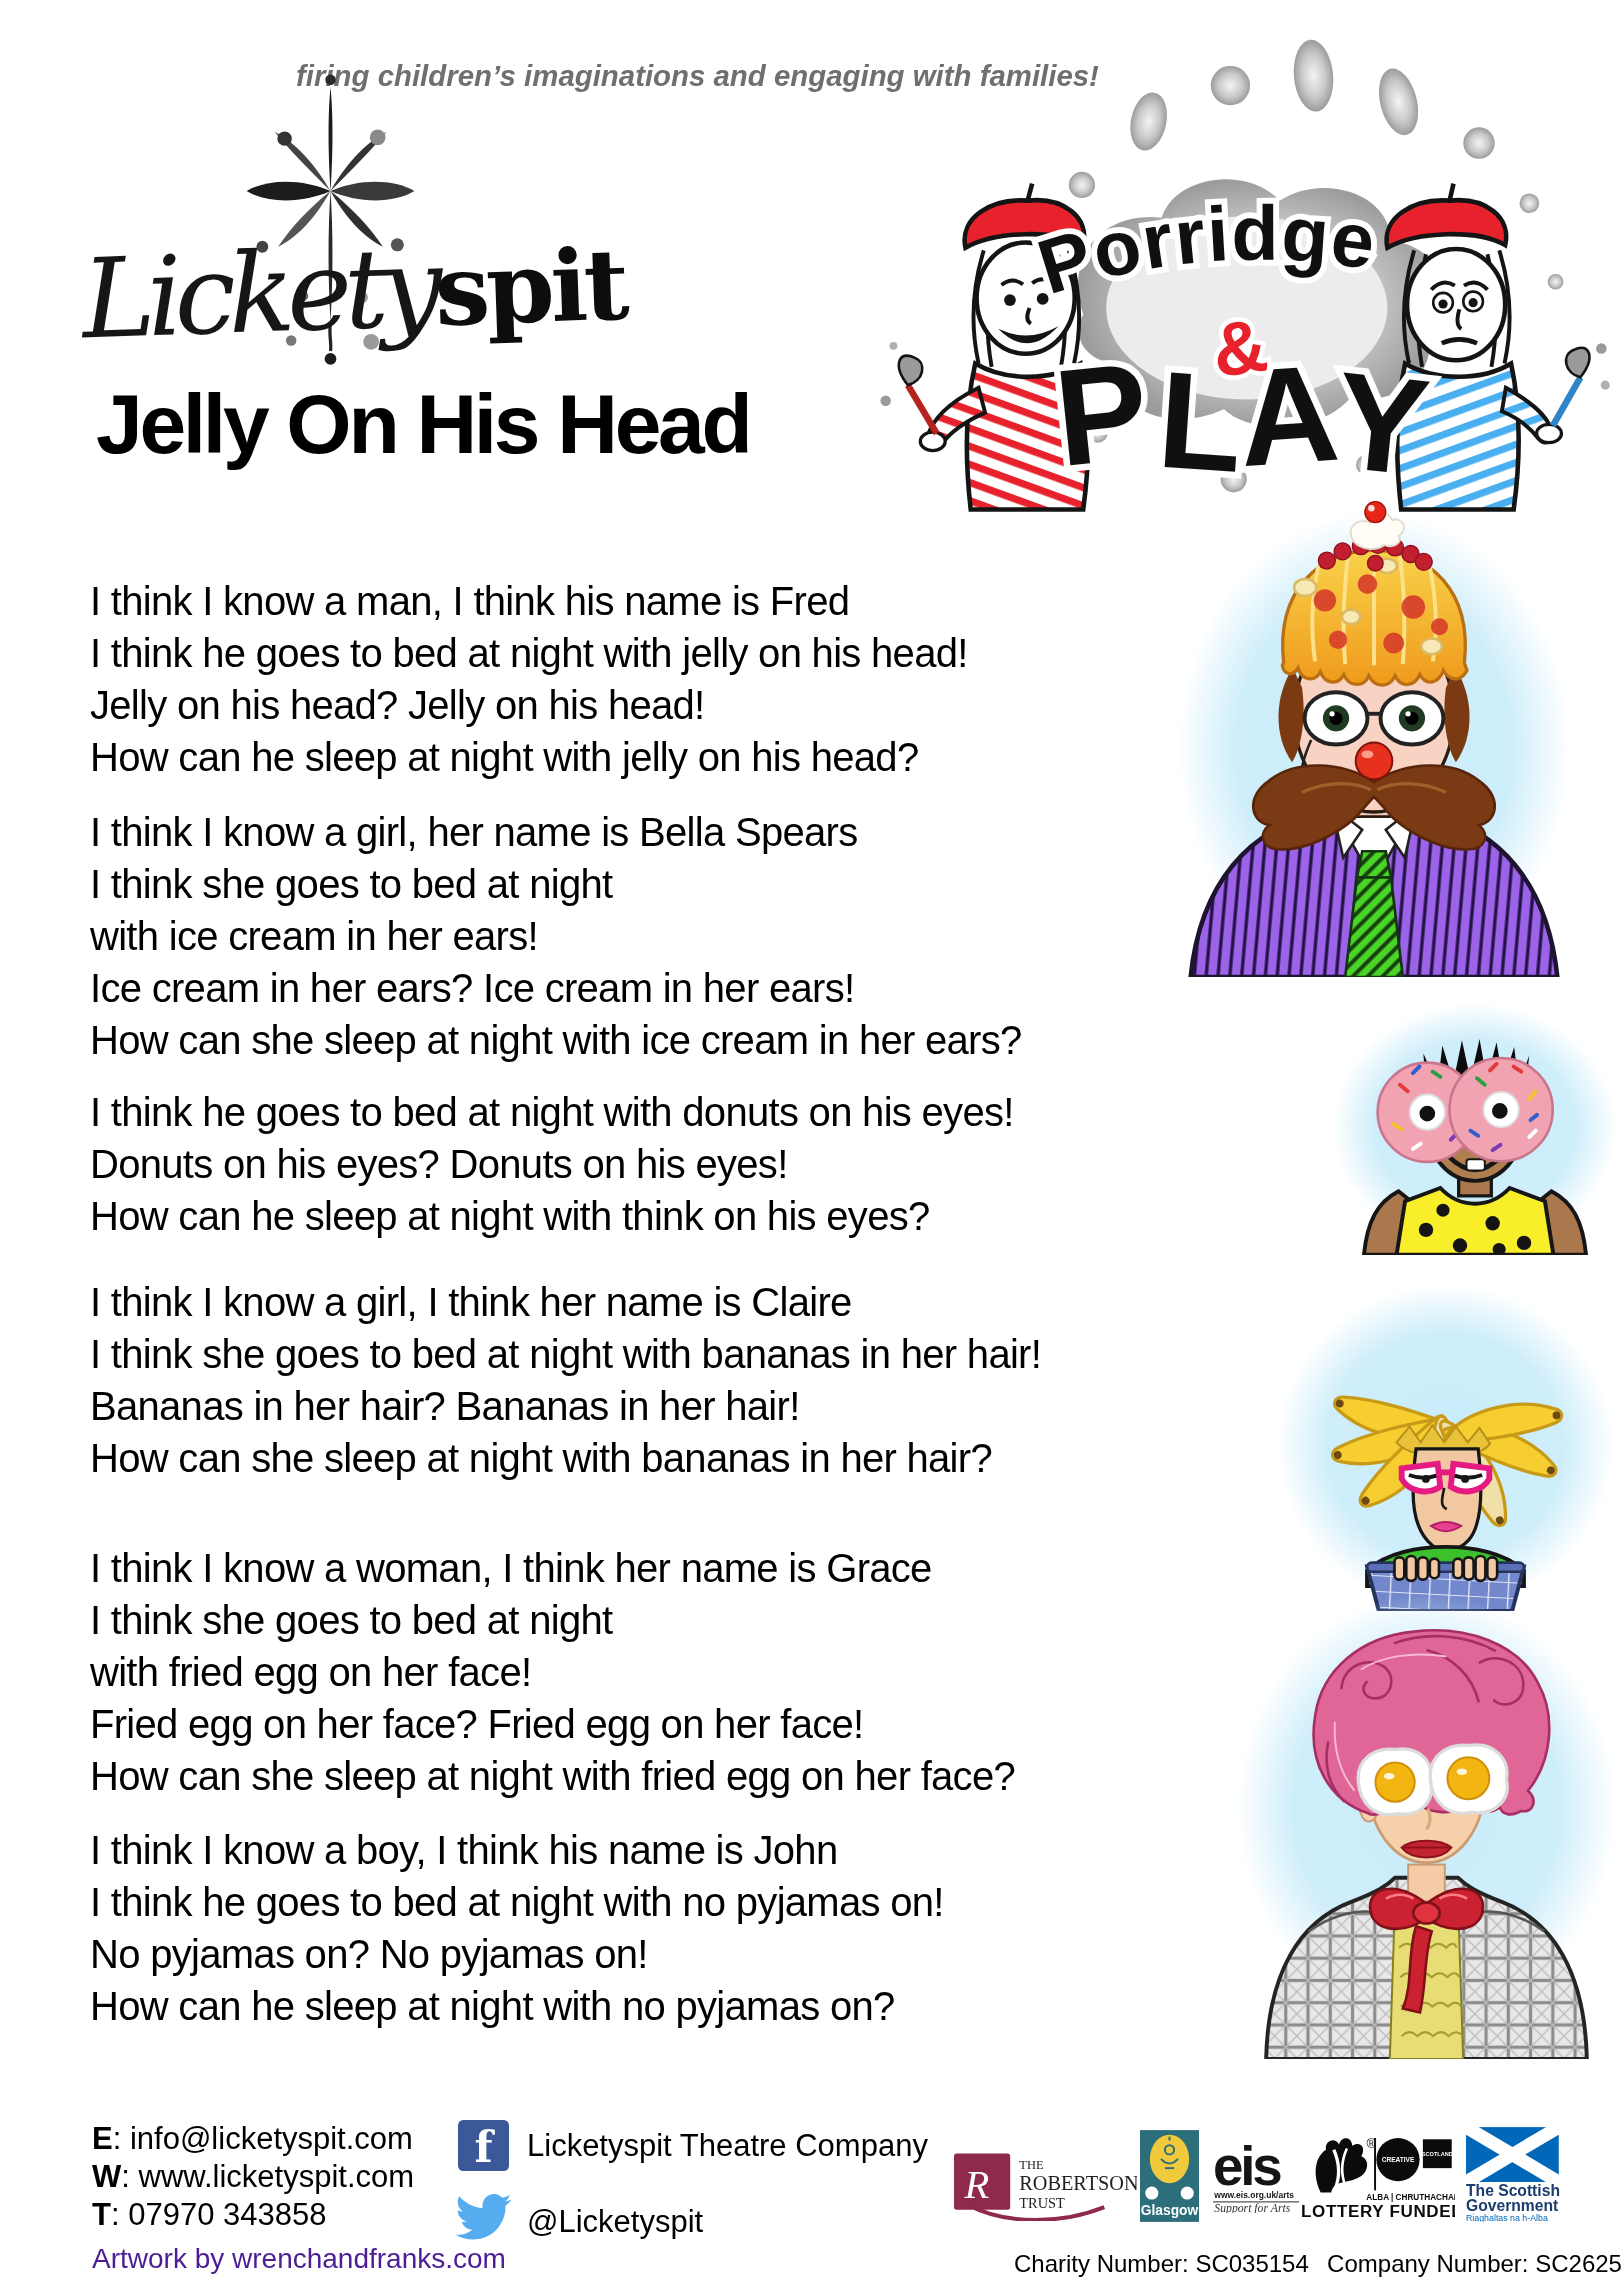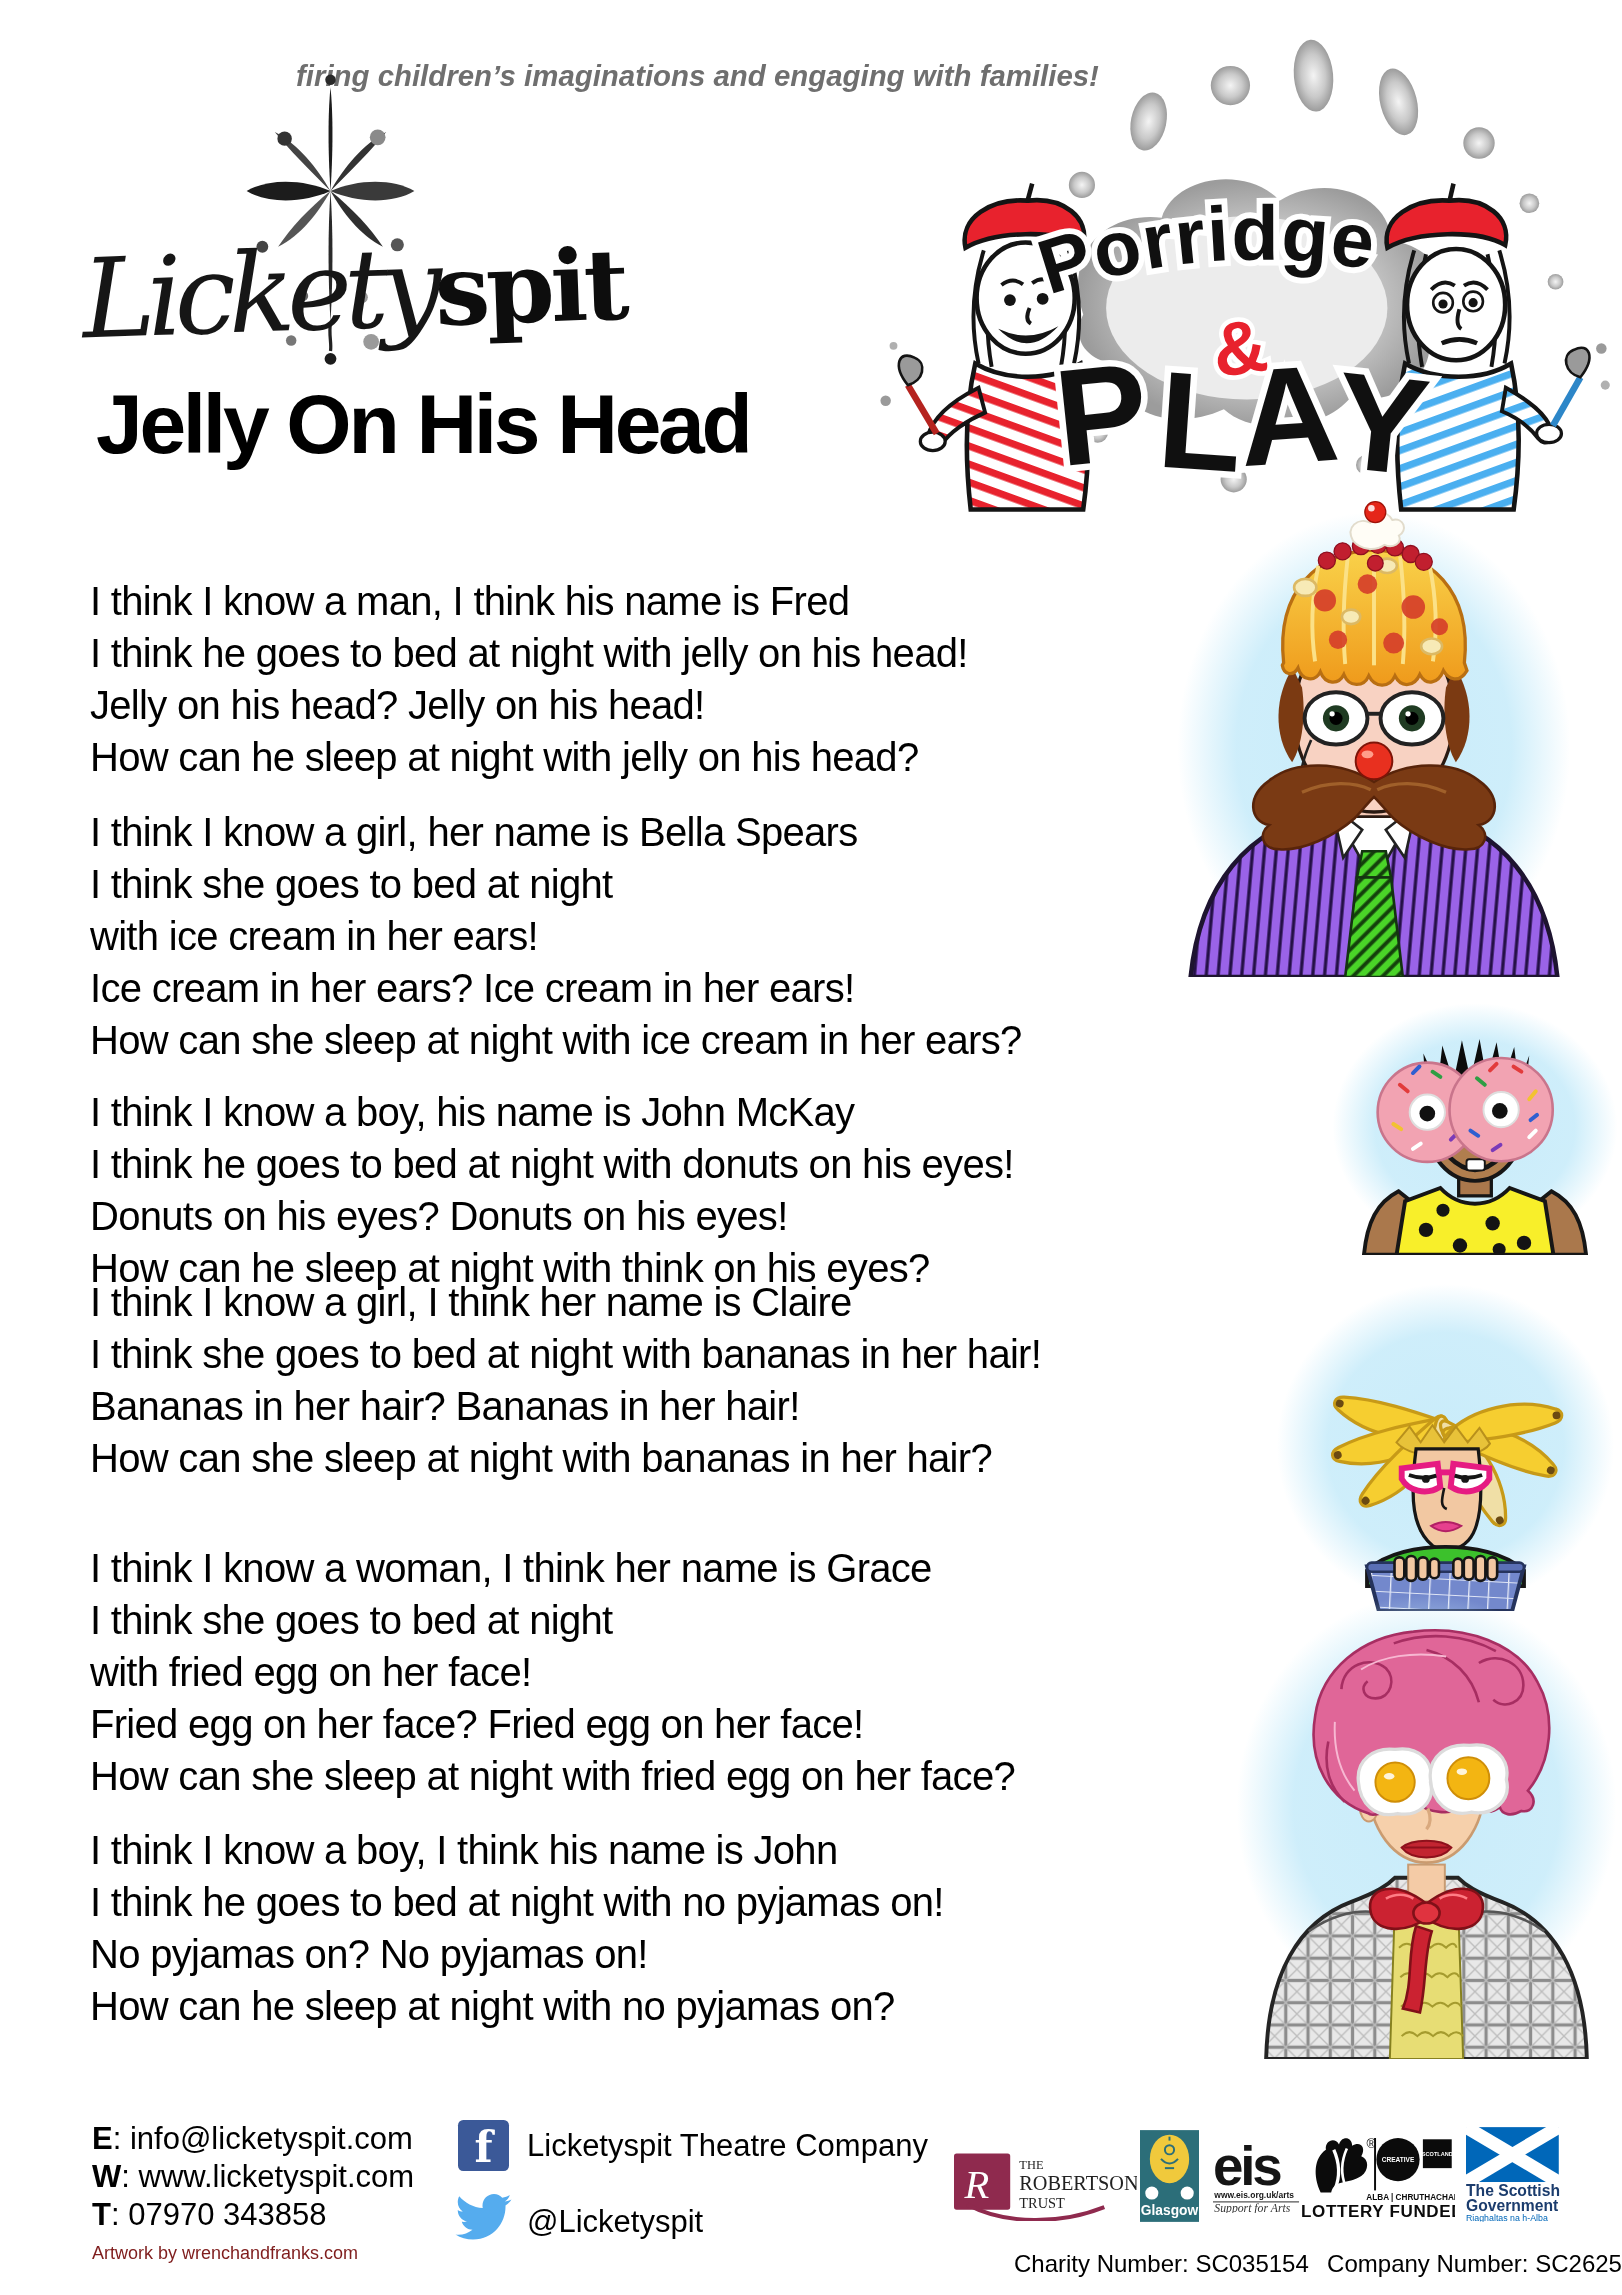--- a/index.html
+++ b/index.html
@@ -17,21 +17,21 @@
   .title{position:absolute;left:86px;top:366px;margin:10px;font-size:84px;font-weight:bold;letter-spacing:-3.3px;white-space:nowrap;}
   .subtitle{position:absolute;left:90px;top:486px;font-size:41px;letter-spacing:-1.3px;white-space:nowrap;}
   .verse{position:absolute;left:90px;font-size:40px;line-height:52px;letter-spacing:-0.7px;white-space:nowrap;}
   .v1{top:575px}.v2{top:806px}.v3{top:1086px}.v4{top:1276px}.v5{top:1542px}.v6{top:1824px}
   .char{position:absolute;}
   .fred{left:1171px;top:499px}.john{left:1328px;top:993px}.claire{left:1269px;top:1271px}.grace{left:1230px;top:1591px}
   
   .contact{position:absolute;left:92px;font-size:31px;white-space:nowrap;}
   .contact b{font-weight:bold;}
   .c1{top:2121px}.c2{top:2159px}.c3{top:2197px}
-  .artwork{position:absolute;left:92px;top:2243px;font-size:18px;color:#7f1d1d;white-space:nowrap;}
+  .artwork{position:absolute;left:92px;top:2243px;font-size:28px;color:#4c1d95;white-space:nowrap;}
   .fb-icon{position:absolute;left:458px;top:2120px;width:51px;height:51px;background:#3b5998;border-radius:5.2px;
            color:#fff;font-family:"DejaVu Serif",serif;font-weight:bold;font-size:42px;text-align:center;line-height:56px;overflow:hidden;}
   .fb-label{position:absolute;left:527px;top:2128px;font-size:31px;white-space:nowrap;}
   .tw-icon{position:absolute;left:453px;top:2193px;}
   .tw-label{position:absolute;left:527px;top:2204px;font-size:31px;white-space:nowrap;}
   .sponsor{position:absolute;}
   .robertson{left:954px;top:2152px}.glasgow{left:1140px;top:2130px}.eis{left:1213px;top:2138px}
   .funded{left:1301px;top:2130px}.scotgov{left:1466px;top:2127px}
   .charity{position:absolute;left:1014px;top:2250px;font-size:24px;white-space:nowrap;}
   .charity .sp2{margin-left:18.3px;}
@@ -177,21 +177,20 @@
     <div>How can he sleep at night with jelly on his head?</div>
   </div>
   <div class="verse v2">
     <div>I think I know a girl, her name is Bella Spears</div>
     <div>I think she goes to bed at night</div>
     <div>with ice cream in her ears!</div>
     <div>Ice cream in her ears? Ice cream in her ears!</div>
     <div>How can she sleep at night with ice cream in her ears?</div>
   </div>
   <div class="verse v3">
-    <div>I think I know a boy, his name is John McKay</div>
     <div>I think he goes to bed at night with donuts on his eyes!</div>
     <div>Donuts on his eyes? Donuts on his eyes!</div>
     <div>How can he sleep at night with think on his eyes?</div>
   </div>
   <div class="verse v4">
     <div>I think I know a girl, I think her name is Claire</div>
     <div>I think she goes to bed at night with bananas in her hair!</div>
     <div>Bananas in her hair? Bananas in her hair!</div>
     <div>How can she sleep at night with bananas in her hair?</div>
   </div>

